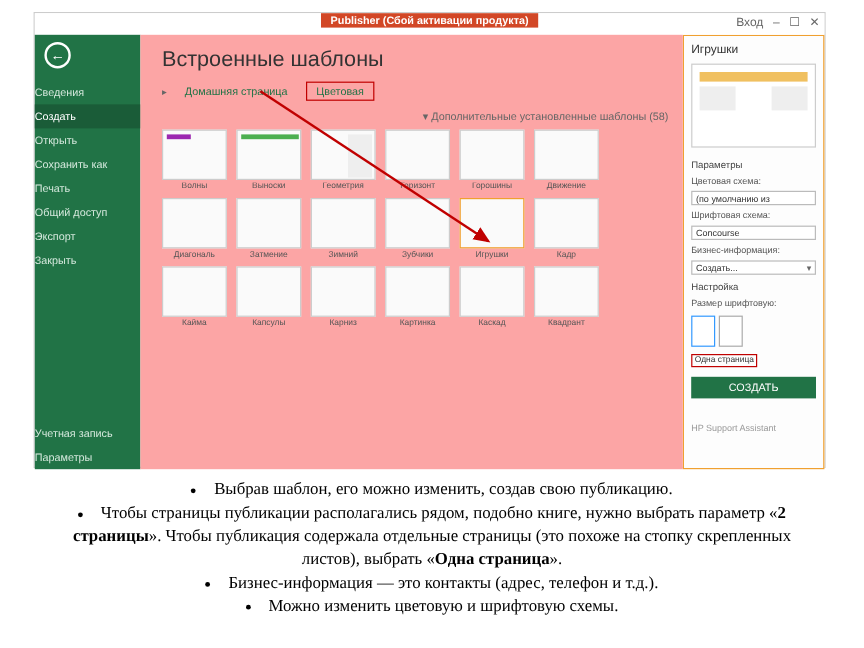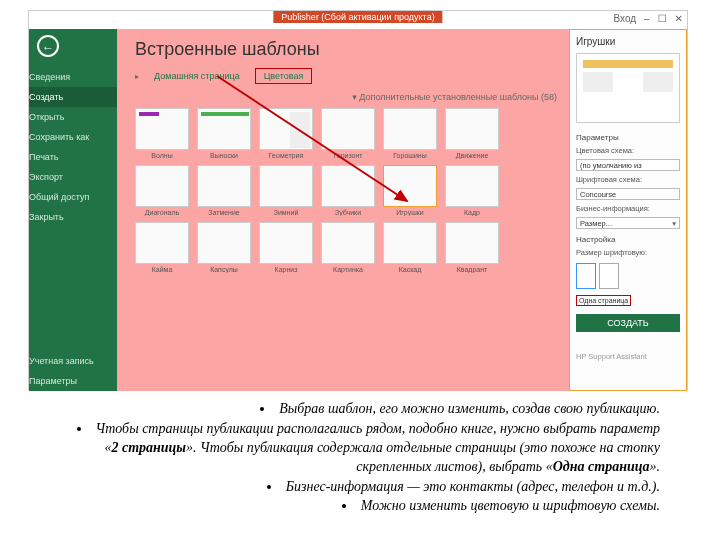--- a/index.html
+++ b/index.html
@@ -2,21 +2,21 @@
 <html><head>
 <meta charset="utf-8">
 <style>
   * { box-sizing: border-box; margin: 0; padding: 0; }
   body { font-family: "Segoe UI", Arial, sans-serif; background: #fff; width: 720px; height: 540px; overflow: hidden; }
   .slide { width: 720px; height: 540px; position: relative; }
   .screenshot { position: absolute; left: 28px; top: 10px; width: 660px; height: 380px; border: 1px solid #ccc; background: #fff; font-size: 0; }
   
   
   .titlebar { height: 18px; background: #fff; position: relative; }
-  .titlebar-center { position: absolute; left: 50%; transform: translateX(-50%); font-size: 9px; color: #fff; background: #d24726; padding: 1px 8px; top: 0; }
+  .titlebar-center { position: absolute; left: 50%; transform: translateX(-50%); font-size: 9px; color: #fff; background: #d24726; padding: 1px 8px; top: 0; font-weight: bold; }
   .win-controls { position: absolute; right: 4px; top: 2px; display: flex; gap: 8px; align-items: center; }
   .win-controls span { font-size: 10px; color: #666; }
   
   
   .app-body { display: flex; height: 362px; }
   
   
   .sidebar { width: 88px; background: #217346; color: #fff; display: flex; flex-direction: column; padding-top: 6px; position: relative; }
   .back-circle { width: 22px; height: 22px; border: 2px solid #fff; border-radius: 50%; margin-left: 8px; margin-bottom: 10px; display: flex; align-items: center; justify-content: center; color: #fff; font-size: 12px; }
   .side-item { font-size: 9px; padding: 5px 0; color: #d4e8dc; cursor: pointer; }
@@ -53,21 +53,21 @@
   .rp-onepage { border: 1.5px solid #c00000; padding: 1px 2px; font-size: 7px; color: #333; align-self: flex-start; margin-top: 2px; }
   .rp-create { background: #217346; color: #fff; text-align: center; padding: 4px 0; font-size: 9px; margin-top: 4px; cursor: pointer; }
   
   
   .arrow { position: absolute; pointer-events: none; }
   .arrow svg { overflow: visible; }
   
   
   .bullets { position: absolute; left: 60px; top: 400px; width: 600px; font-family: "Times New Roman", serif; font-size: 14px; line-height: 1.35; color: #000; }
   .bullets ul { list-style: disc; padding-left: 0; }
-  .bullets li { text-align: right; margin-bottom: 1px; list-style-position: inside; font-style: italic; }
+  .bullets li { text-align: center; margin-bottom: 1px; list-style-position: inside; }
   
   
   .dec1 { left:3px; top:3px; width:20px; height:4px; background:#9c27b0; }
   .dec2 { left:3px; top:3px; width:48px; height:4px; background:#4caf50; }
   .dec3 { left:30px; top:3px; width:20px; height:36px; background:#eee; }
 </style>
 </head>
 <body>
 
 <div class="slide">
@@ -83,22 +83,22 @@
     </div>
     <div class="app-body">
 
       <div class="sidebar">
         <div class="back-circle">←</div>
         <div class="side-item">Сведения</div>
         <div class="side-item active">Создать</div>
         <div class="side-item">Открыть</div>
         <div class="side-item">Сохранить как</div>
         <div class="side-item">Печать</div>
+        <div class="side-item">Общий доступ</div>
         <div class="side-item">Экспорт</div>
-        <div class="side-item">Общий доступ</div>
         <div class="side-item">Закрыть</div>
         <div class="side-spacer"></div>
         <div class="side-item">Учетная запись</div>
         <div class="side-item">Параметры</div>
       </div>
 
       <div class="content">
         <div class="content-title">Встроенные шаблоны</div>
         <div class="breadcrumb-row">
           <span class="bc-bullet">▸</span>
@@ -211,21 +211,21 @@
           <div style="position:absolute;right:6px;top:18px;width:30px;height:20px;background:#eee;"></div>
         </div>
         <div class="rp-section">Параметры</div>
         <div class="rp-label">Цветовая схема:</div>
         <div class="rp-field dd">(по умолчанию из шаблона)</div>
         <div class="rp-label">Шрифтовая схема:</div>
         <div class="rp-field">
           <span>Concourse</span><br>
         </div>
         <div class="rp-label">Бизнес-информация:</div>
-        <div class="rp-field dd">Размер...</div>
+        <div class="rp-field dd">Создать...</div>
         <div class="rp-section">Настройка</div>
         <div class="rp-label">Размер шрифтовую:</div>
         <div class="rp-pages">
           <div class="rp-page sel"></div>
           <div class="rp-page"></div>
         </div>
         <div class="rp-onepage">Одна страница</div>
         <div class="rp-create">СОЗДАТЬ</div>
         <div class="rp-label" style="margin-top:16px;color:#999;">HP Support Assistant</div>
       </div>

